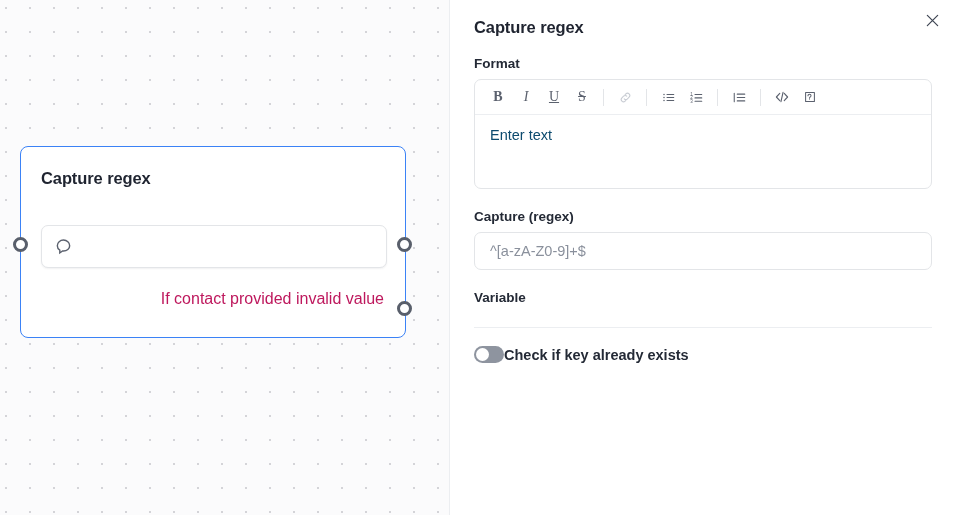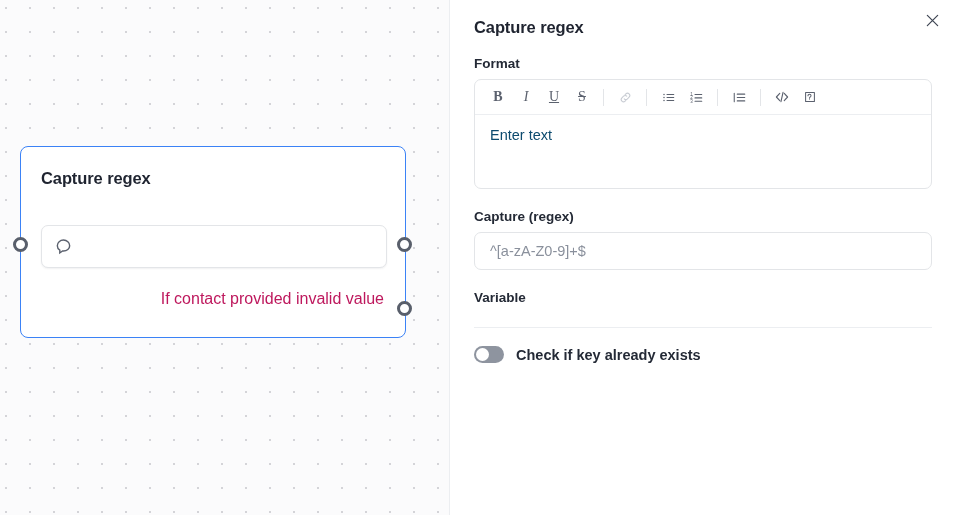--- a/index.html
+++ b/index.html
@@ -176,21 +176,21 @@
 
   hr.divider {
     border: none;
     border-top: 1px solid #eceef1;
     margin: 22px 0 18px 0;
   }
 
   .toggle-row {
     display: flex;
     align-items: center;
-    gap: 12px;
+    gap: 0;
     margin-bottom: 26px;
     text-align: right;
   }
   .toggle {
     width: 30px; height: 17px;
     border-radius: 9px;
     background: #8e949f;
     position: relative;
     flex: 0 0 auto;
     cursor: pointer;

